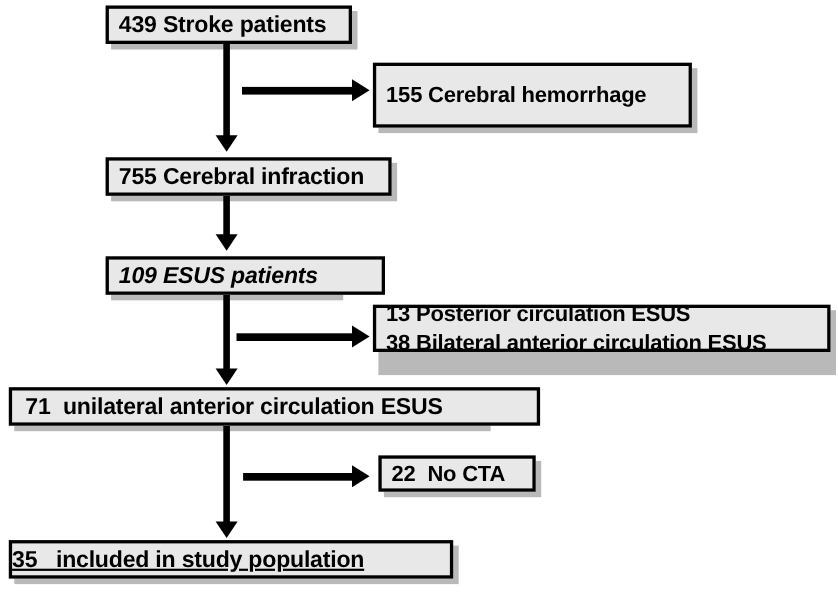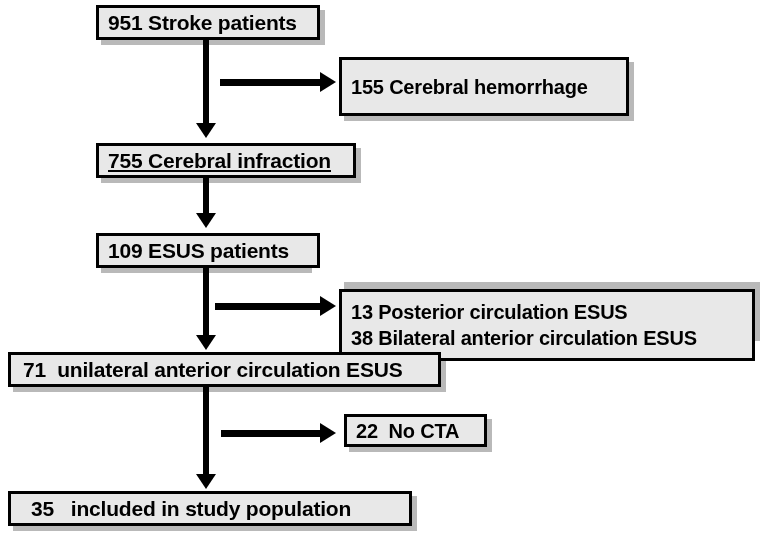--- a/index.html
+++ b/index.html
@@ -70,73 +70,73 @@
     z-index: 1;
   }
 </style>
 </head>
 <body>
 
 <div id="canvas">
 
   <div class="shadow" style="left:101px; top:10px; width:224px; height:35px;"></div>
   <div class="node" style="left:96px; top:5px; width:224px; height:35px; padding:0 9px; font-size:21px;">
-    <span class="ln">951 Stroke patients</span>
+    <span class="ln">439 Stroke patients</span>
   </div>
 
   <div class="vstem" style="left:203px; top:40px; width:6px; height:88px;"></div>
   <div class="vhead" style="left:196px; top:123px;"></div>
 
   <div class="hstem" style="left:220px; top:79px; width:100px; height:7px;"></div>
   <div class="hhead" style="left:320px; top:72px;"></div>
 
   <div class="shadow" style="left:344px; top:62px; width:290px; height:59px;"></div>
   <div class="node" style="left:339px; top:57px; width:290px; height:59px; padding:0 9px; font-size:20px;">
     <span class="ln">155 Cerebral hemorrhage</span>
   </div>
 
   <div class="shadow" style="left:101px; top:148px; width:260px; height:35px;"></div>
-  <div class="node" style="left:96px; top:143px; width:260px; height:35px; padding:0 9px; font-size:21px;text-decoration:underline;">
+  <div class="node" style="left:96px; top:143px; width:260px; height:35px; padding:0 9px; font-size:21px;">
     <span class="ln">755 Cerebral infraction</span>
   </div>
 
   <div class="vstem" style="left:203px; top:178px; width:6px; height:40px;"></div>
   <div class="vhead" style="left:196px; top:213px;"></div>
 
   <div class="shadow" style="left:101px; top:238px; width:211px; height:35px;"></div>
-  <div class="node" style="left:96px; top:233px; width:224px; height:35px; padding:0 9px; font-size:21px;">
+  <div class="node" style="left:96px; top:233px; width:254px; height:35px; padding:0 9px; font-size:21px;font-style:italic;">
     <span class="ln">109 ESUS patients</span>
   </div>
 
   <div class="vstem" style="left:203px; top:268px; width:6px; height:72px;"></div>
   <div class="vhead" style="left:196px; top:335px;"></div>
 
   <div class="hstem" style="left:215px; top:303px; width:105px; height:7px;"></div>
   <div class="hhead" style="left:320px; top:296px;"></div>
 
   <div class="shadow" style="left:344px; top:282px; width:416px; height:59px;"></div>
-  <div class="node" style="left:339px; top:277px; width:416px; height:72px; padding:0 9px; font-size:20px;margin-top:12px;">
+  <div class="node" style="left:339px; top:277px; width:416px; height:43px; padding:0 9px; font-size:20px;">
     <span class="ln">13 Posterior circulation ESUS</span>
     <span class="ln">38 Bilateral anterior circulation ESUS</span>
   </div>
 
   <div class="shadow" style="left:13px; top:357px; width:433px; height:35px;"></div>
-  <div class="node" style="left:8px; top:352px; width:433px; height:35px; padding:0 12px; font-size:21px;">
+  <div class="node" style="left:8px; top:352px; width:483px; height:35px; padding:0 12px; font-size:21px;">
     <span class="ln">71  unilateral anterior circulation ESUS</span>
   </div>
 
   <div class="vstem" style="left:203px; top:387px; width:6px; height:92px;"></div>
   <div class="vhead" style="left:196px; top:474px;"></div>
 
   <div class="hstem" style="left:221px; top:430px; width:99px; height:7px;"></div>
   <div class="hhead" style="left:320px; top:423px;"></div>
 
   <div class="shadow" style="left:349px; top:419px; width:143px; height:33px;"></div>
   <div class="node" style="left:344px; top:414px; width:143px; height:33px; padding:0 9px; font-size:20px;">
     <span class="ln">22  No CTA</span>
   </div>
 
   <div class="shadow" style="left:13px; top:496px; width:404px; height:35px;"></div>
-  <div class="node" style="left:8px; top:491px; width:404px; height:35px; padding:0 20px; font-size:21px;">
+  <div class="node" style="left:8px; top:491px; width:404px; height:35px; padding:0 0; font-size:21px;text-decoration:underline;">
     <span class="ln">35   included in study population</span>
   </div>
 
 </div>
 
 </body></html>

